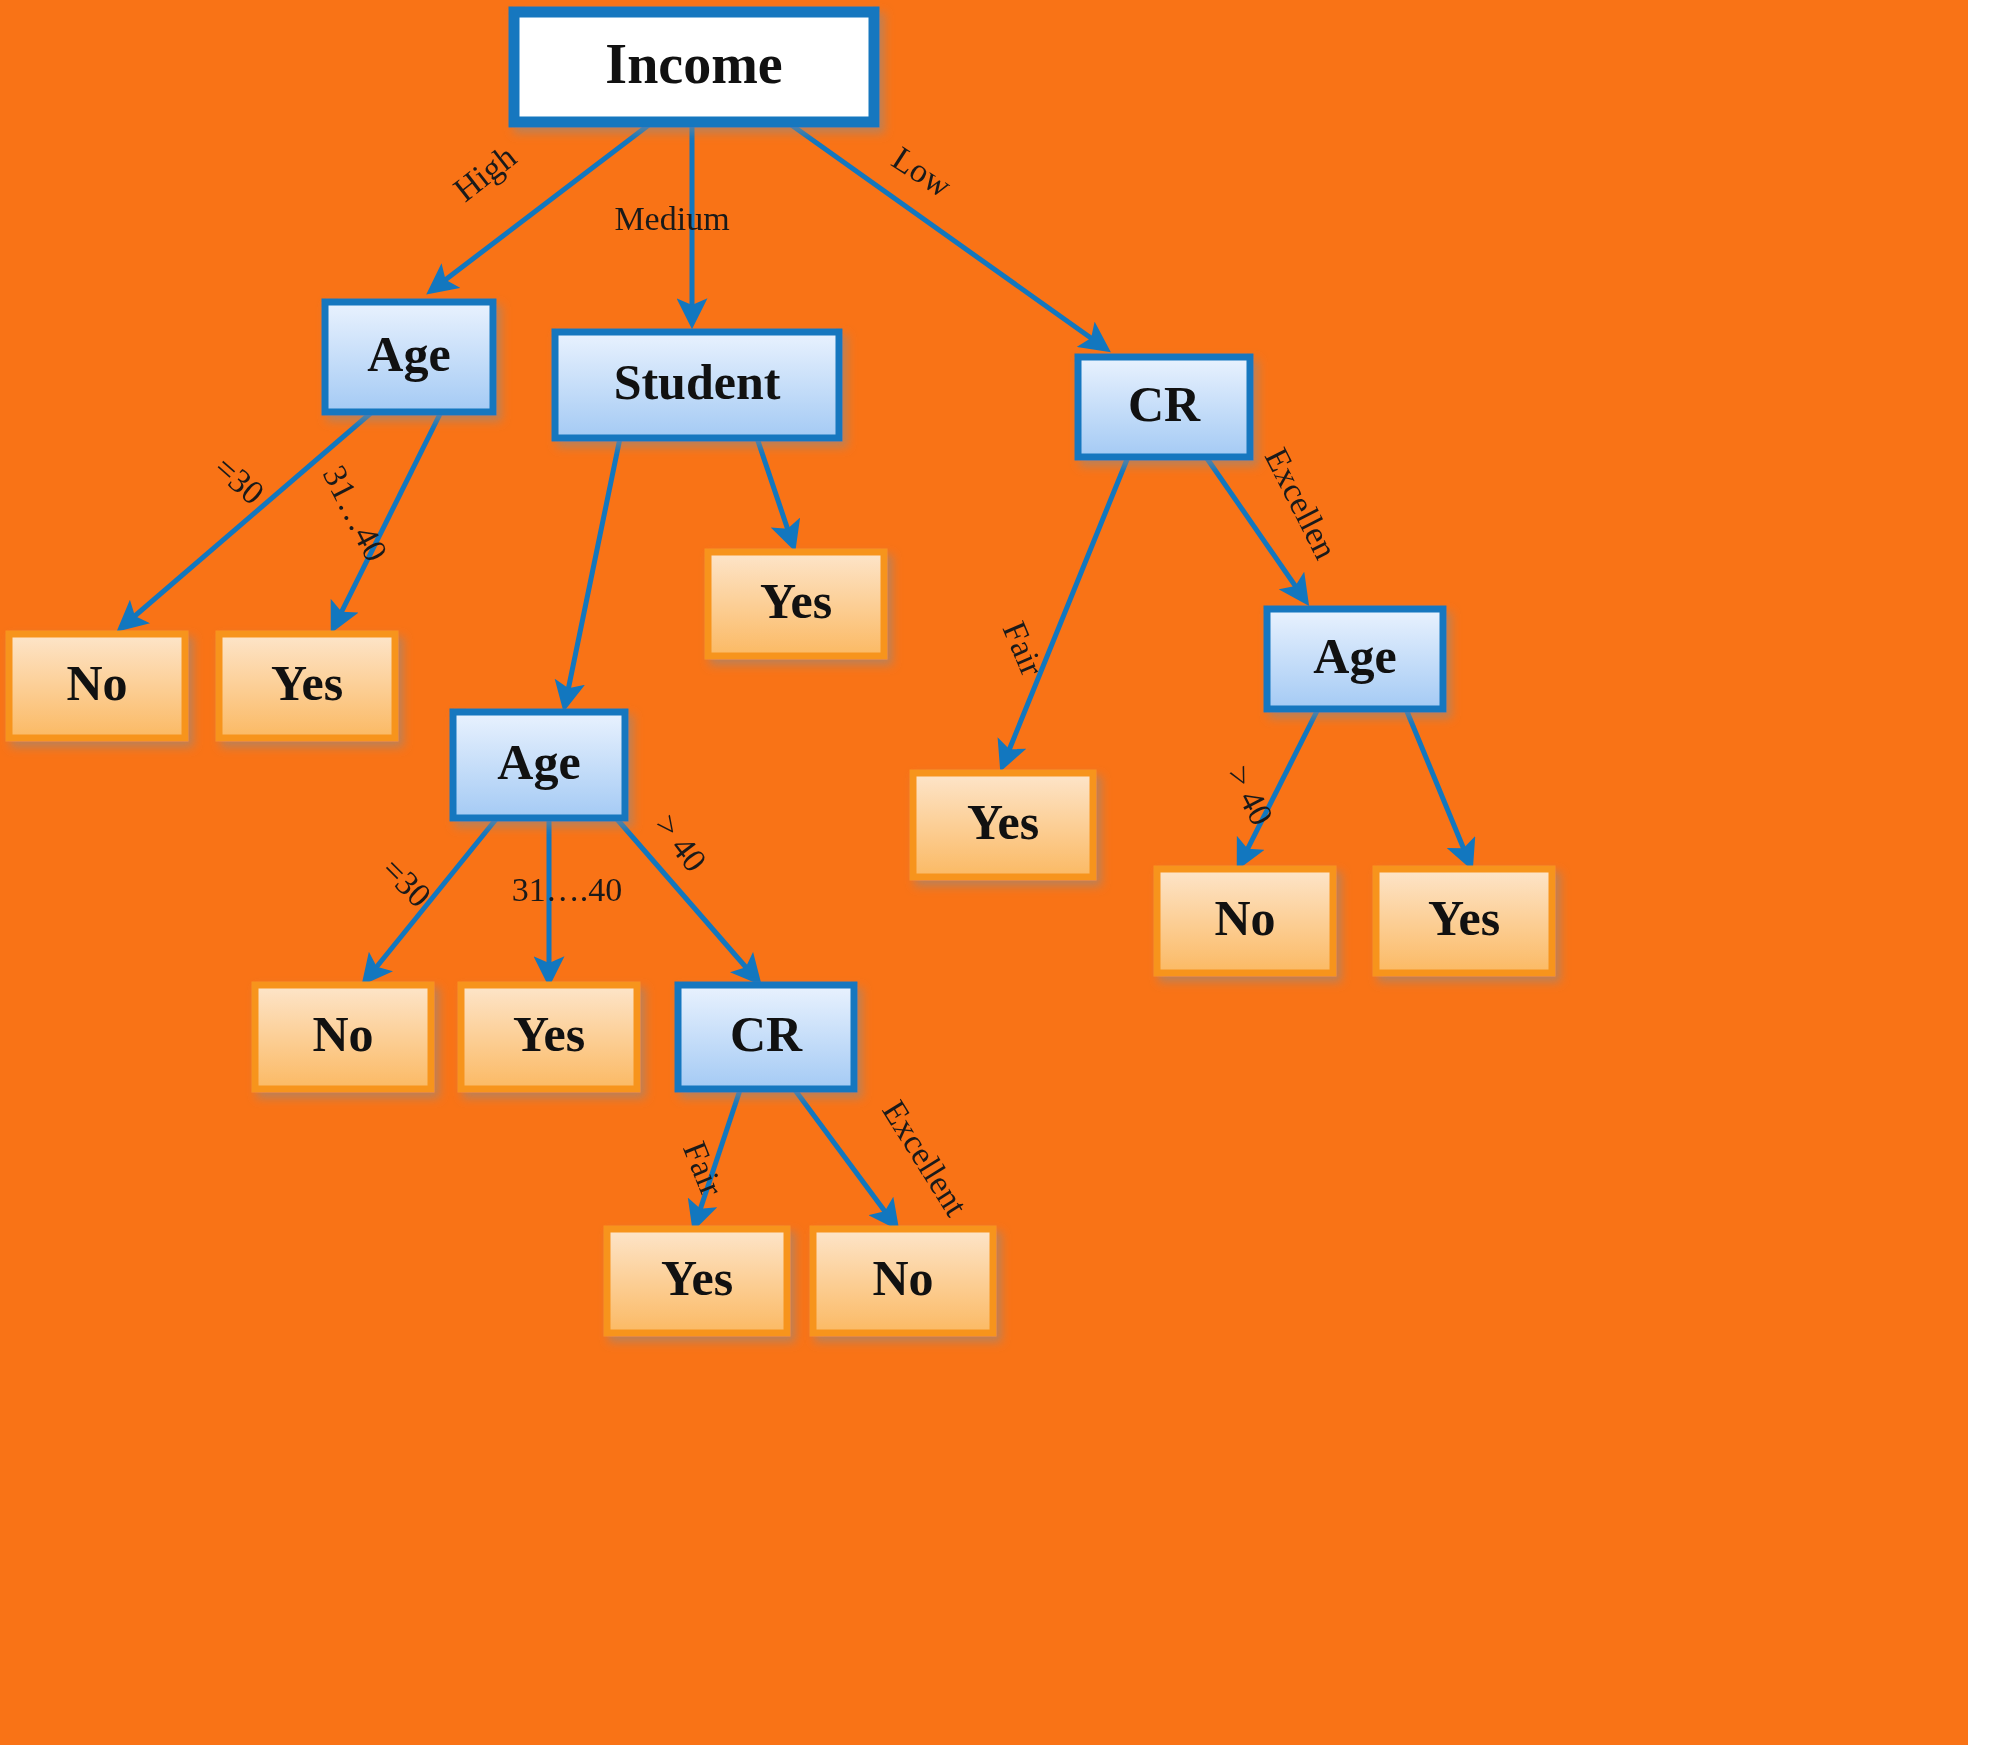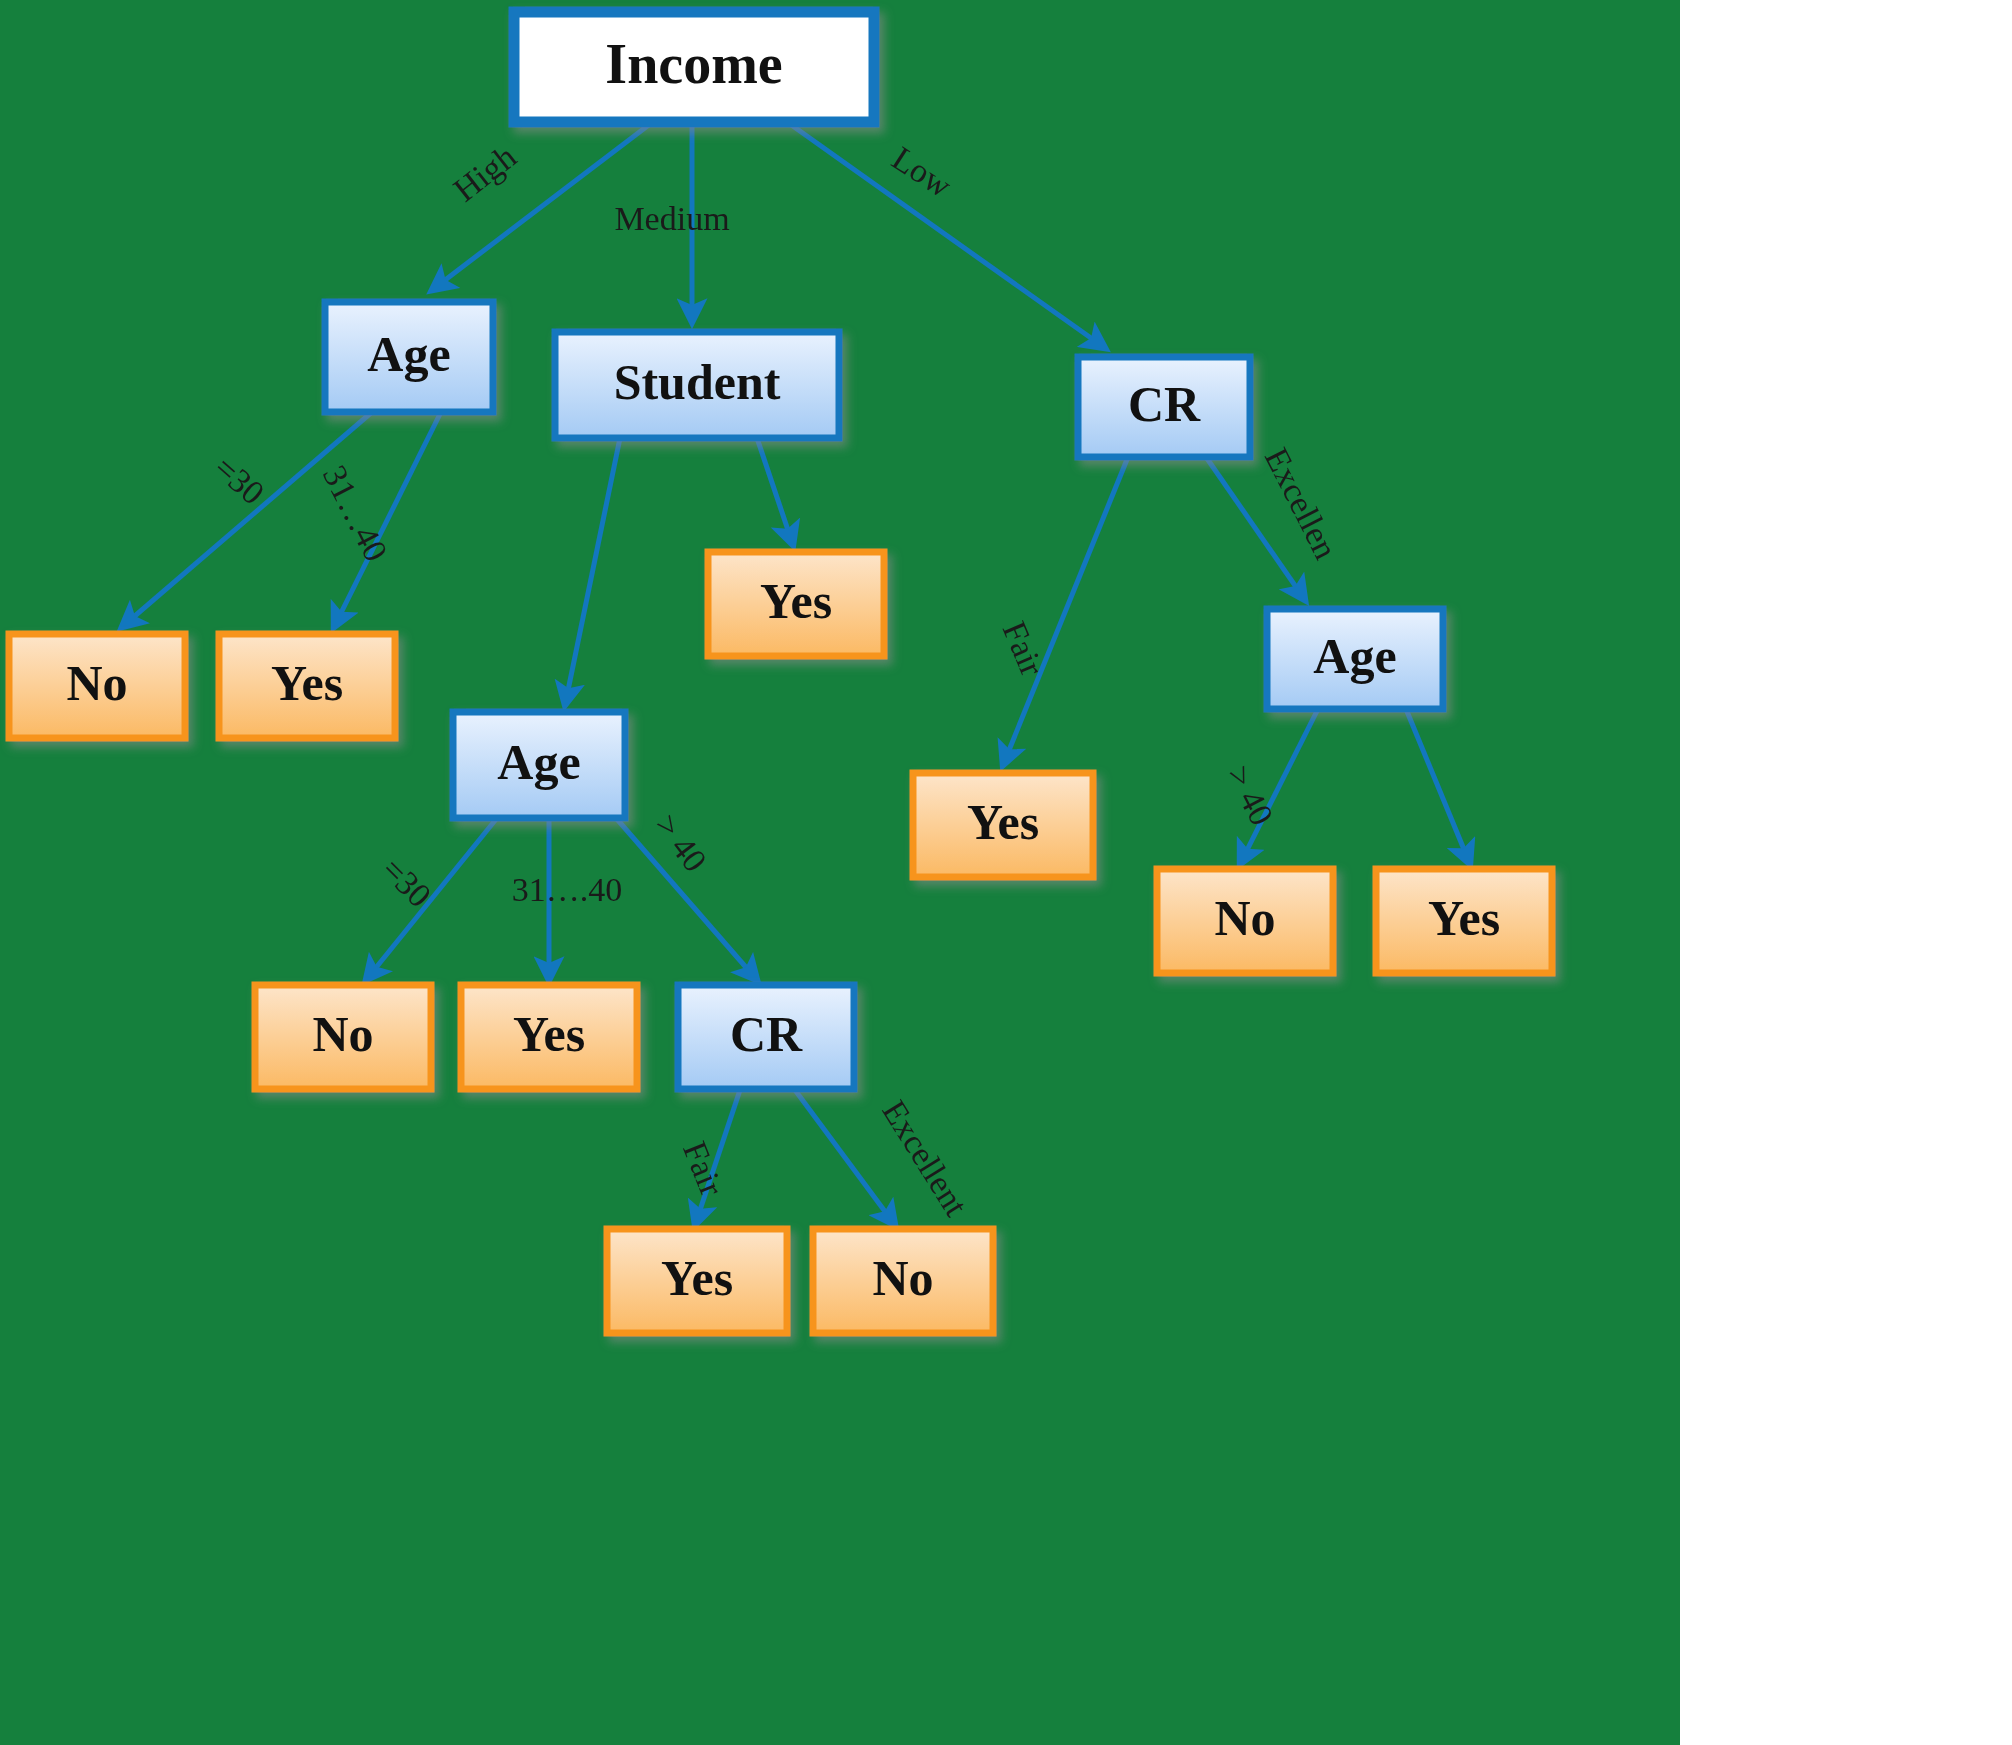--- a/index.html
+++ b/index.html
@@ -2,23 +2,23 @@
 <html><head>
 <meta charset="utf-8">
 <style>
   html, body {
     margin: 0;
     padding: 0;
     background: #ffffff;
   }
   #canvas-wrap {
     position: relative;
-    width: 1680px;
+    width: 1968px;
     height: 1745px;
-    background: #15803d;
+    background: #f97316;
     overflow: hidden;
     font-family: "Liberation Serif", "DejaVu Serif", serif;
   }
   svg#tree {
     position: absolute;
     top: 0; left: 0;
     width: 2012px;
     height: 1745px;
     display: block;
   }

